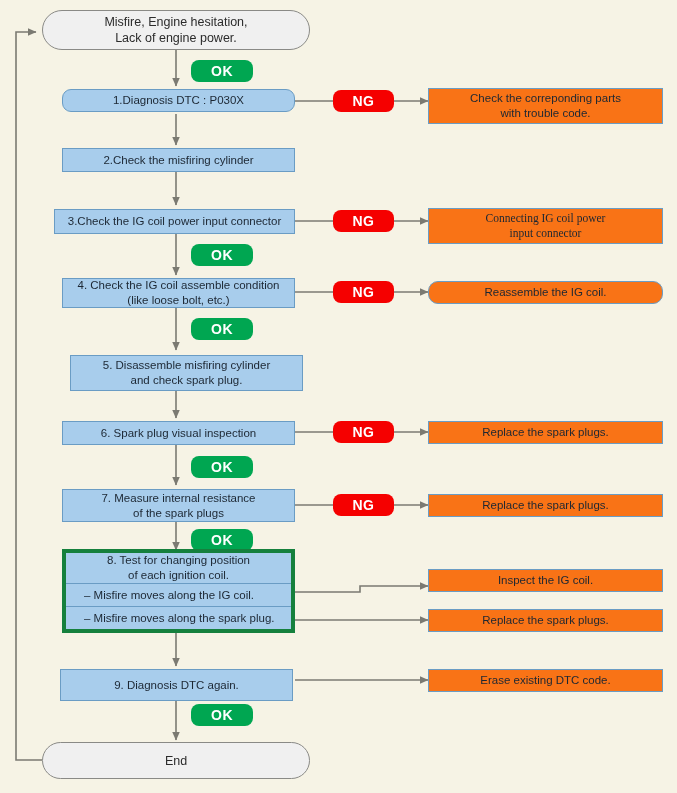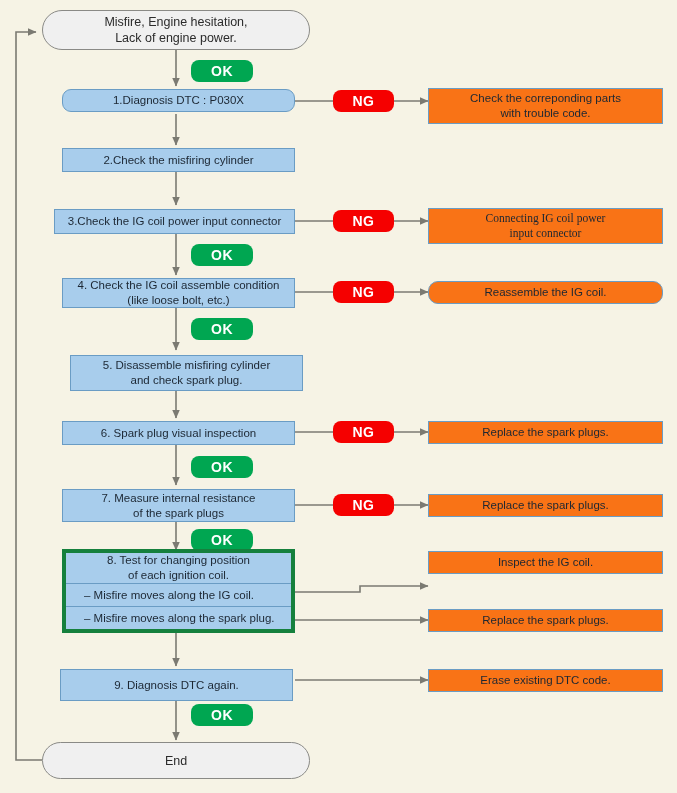--- a/index.html
+++ b/index.html
@@ -217,21 +217,21 @@
   <div class="compound" style="left:62px; top:549px; width:233px; height:84px;">
     <div class="compound-head">
       <div>
         <div>8. Test for changing position</div>
         <div>of each ignition coil.</div>
       </div>
     </div>
     <div class="compound-sub">– Misfire moves along the IG coil.</div>
     <div class="compound-sub">– Misfire moves along the spark plug.</div>
   </div>
-  <div class="node result" style="left:428px; top:551px; width:235px; height:23px;">
+  <div class="node result" style="left:428px; top:569px; width:235px; height:23px;">
     <span>Inspect the IG coil.</span>
   </div>
   <div class="node result" style="left:428px; top:609px; width:235px; height:23px;">
     <span>Replace the spark plugs.</span>
   </div>
 
   <div class="node process" style="left:60px; top:669px; width:233px; height:32px;">
     <span>9. Diagnosis DTC again.</span>
   </div>
   <div class="node result" style="left:428px; top:669px; width:235px; height:23px;">

